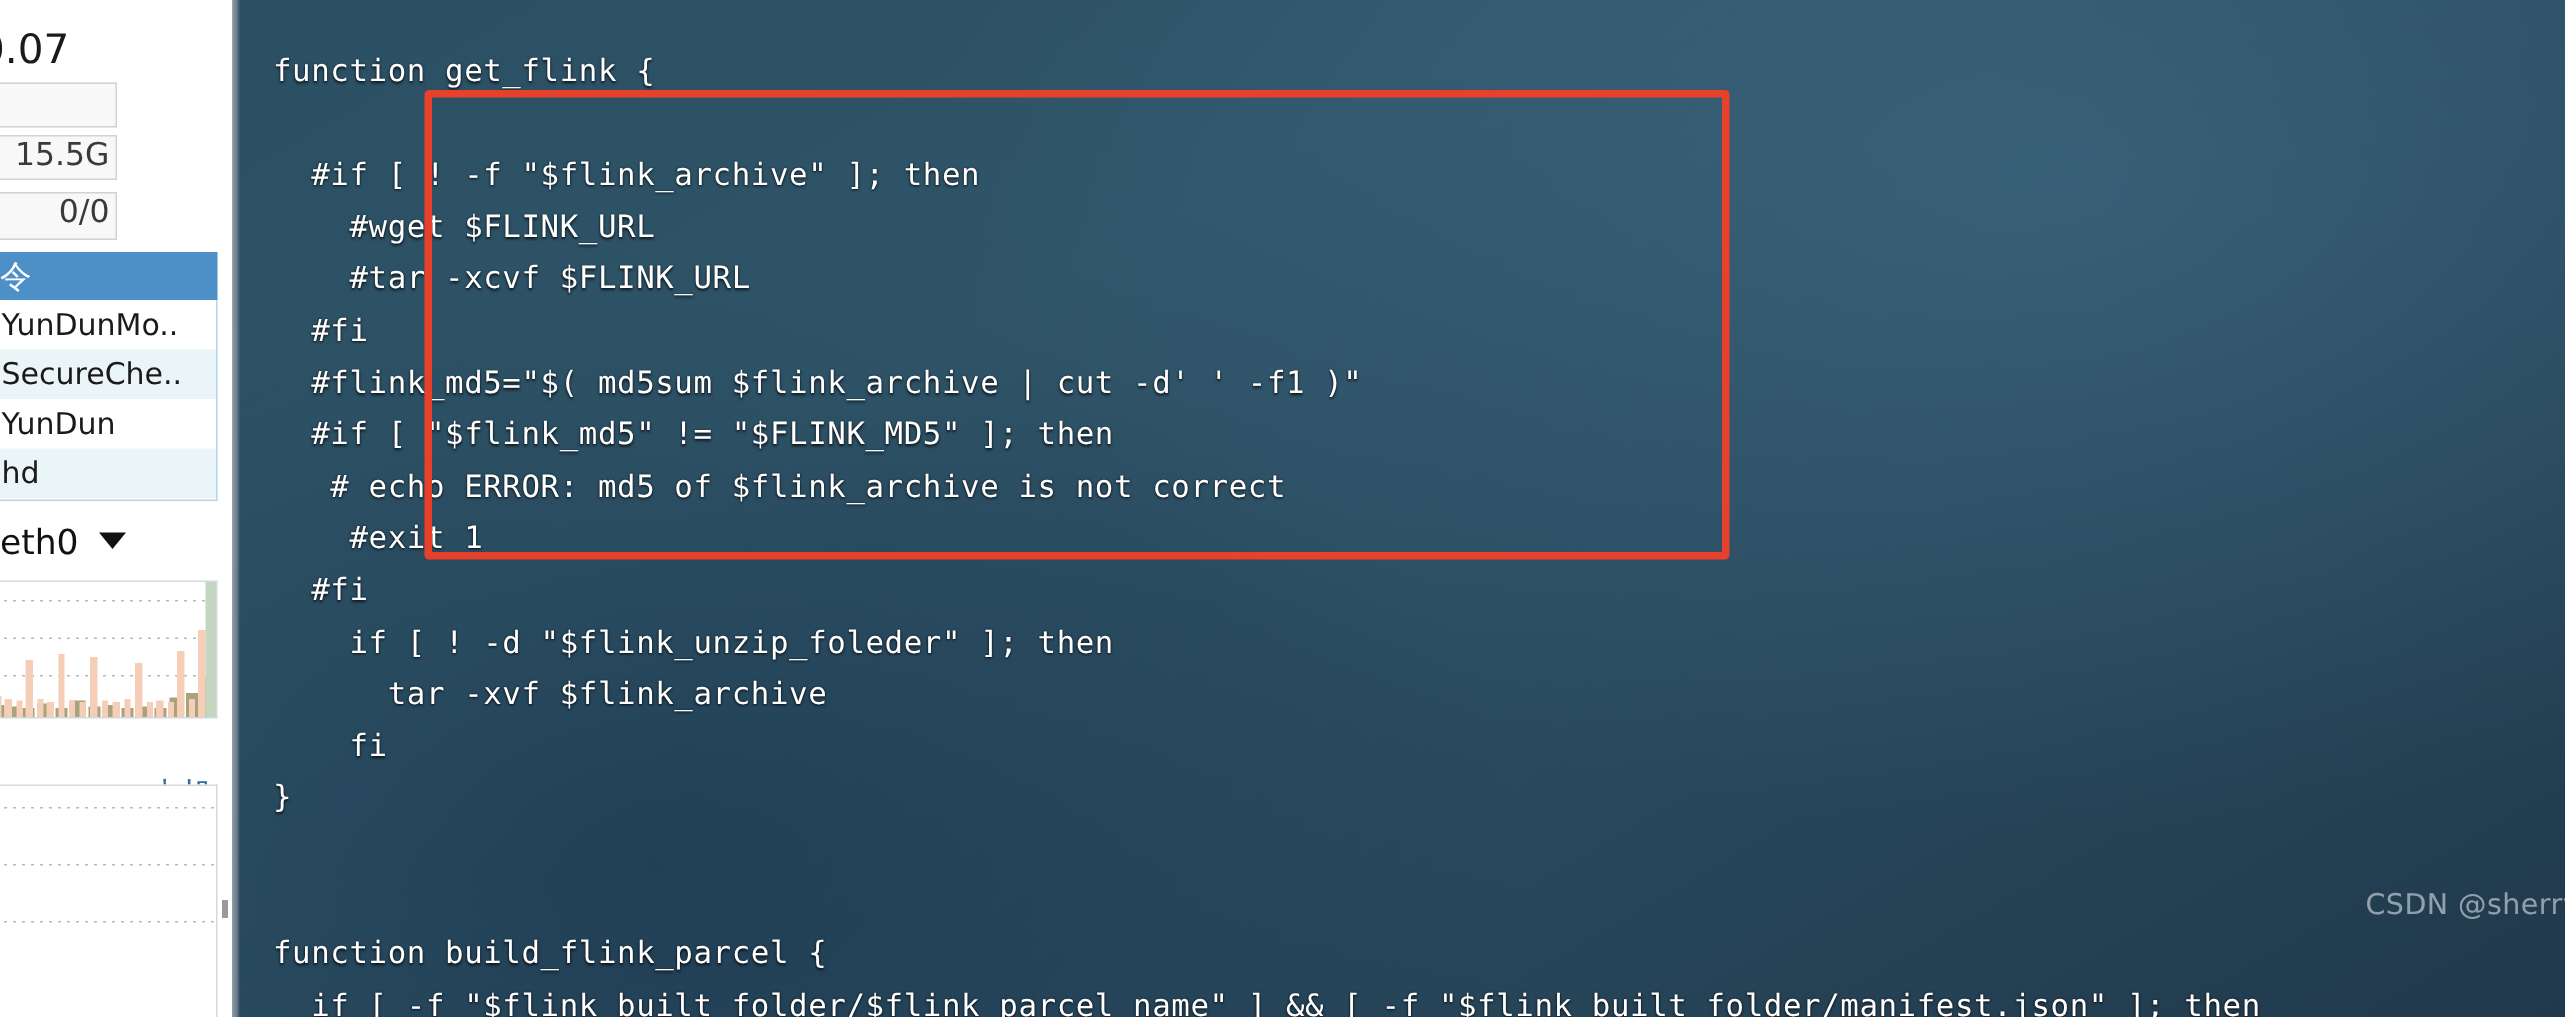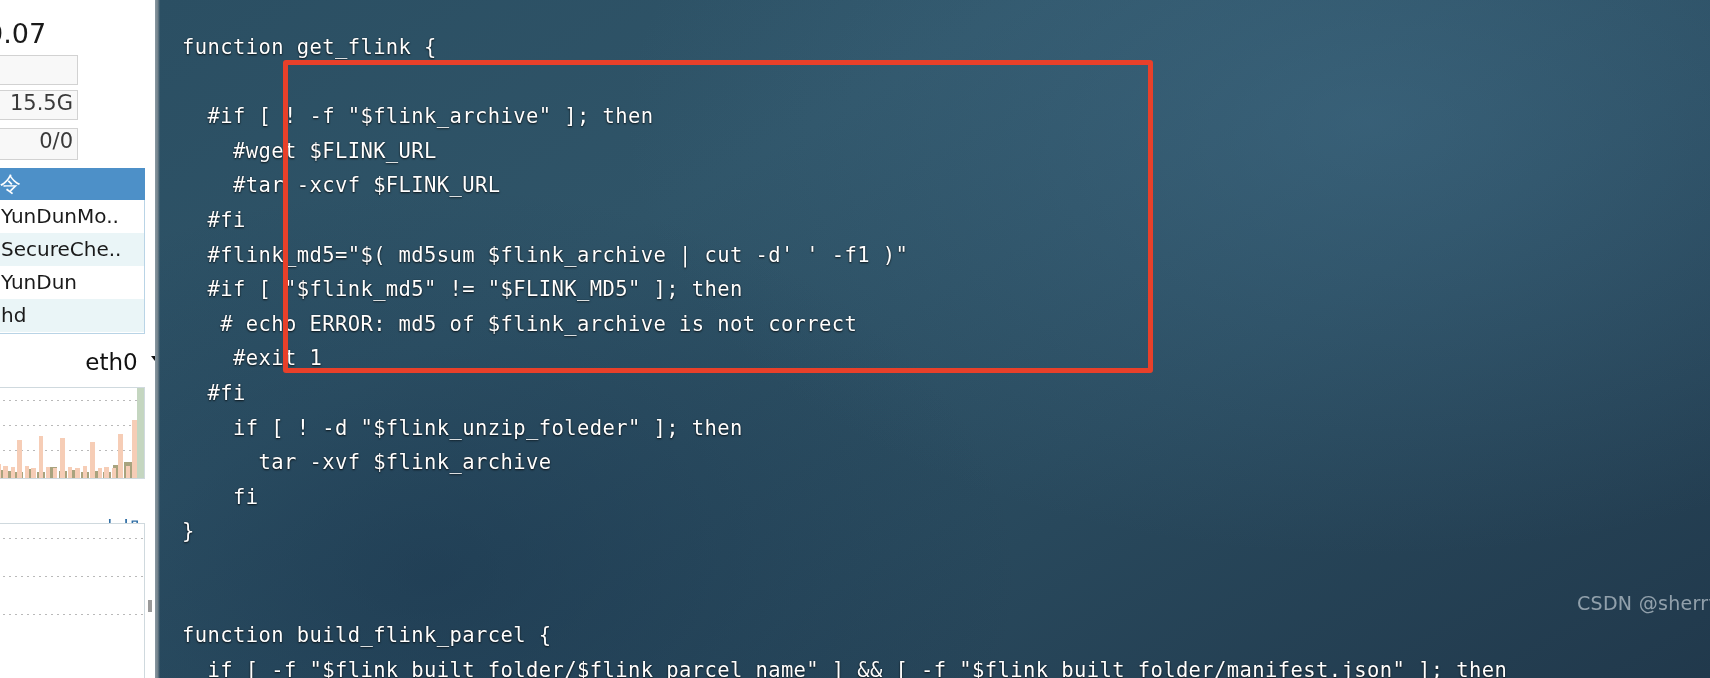--- a/index.html
+++ b/index.html
@@ -108,25 +108,24 @@
     overflow: hidden;
     background: #ffffff;
   }
   .lp-proc-row.alt { background: #eaf5f7; }
 
   #lp-iface {
     position: absolute;
     left: 0px;
     top: 349px;
     width: 150px;
-    text-align: right;
+    text-align: left;
     font-size: 23px;
     color: #111;
     white-space: nowrap;
-    margin-left: 19px;
   }
   .caret-down {
     display: inline-block;
     width: 0; height: 0;
     border-left: 9px solid transparent;
     border-right: 9px solid transparent;
     border-top: 11px solid #111;
     vertical-align: 3px;
     margin-left: 6px;
   }

